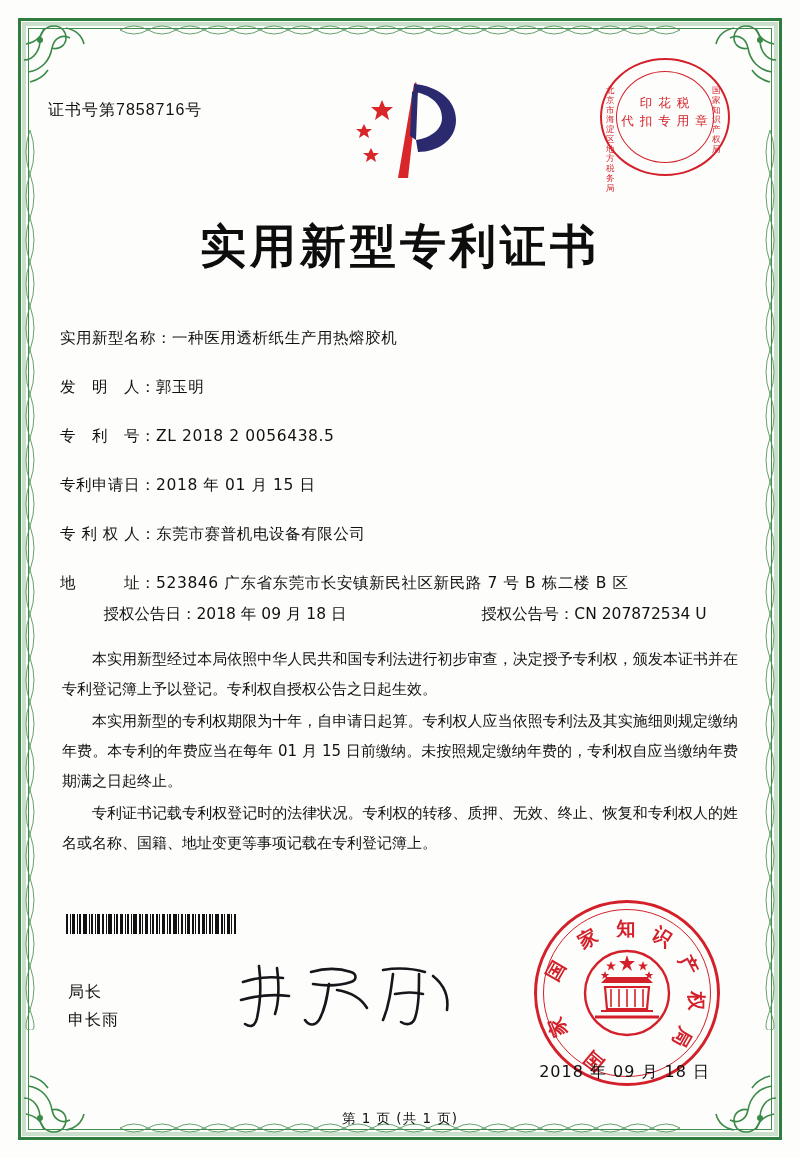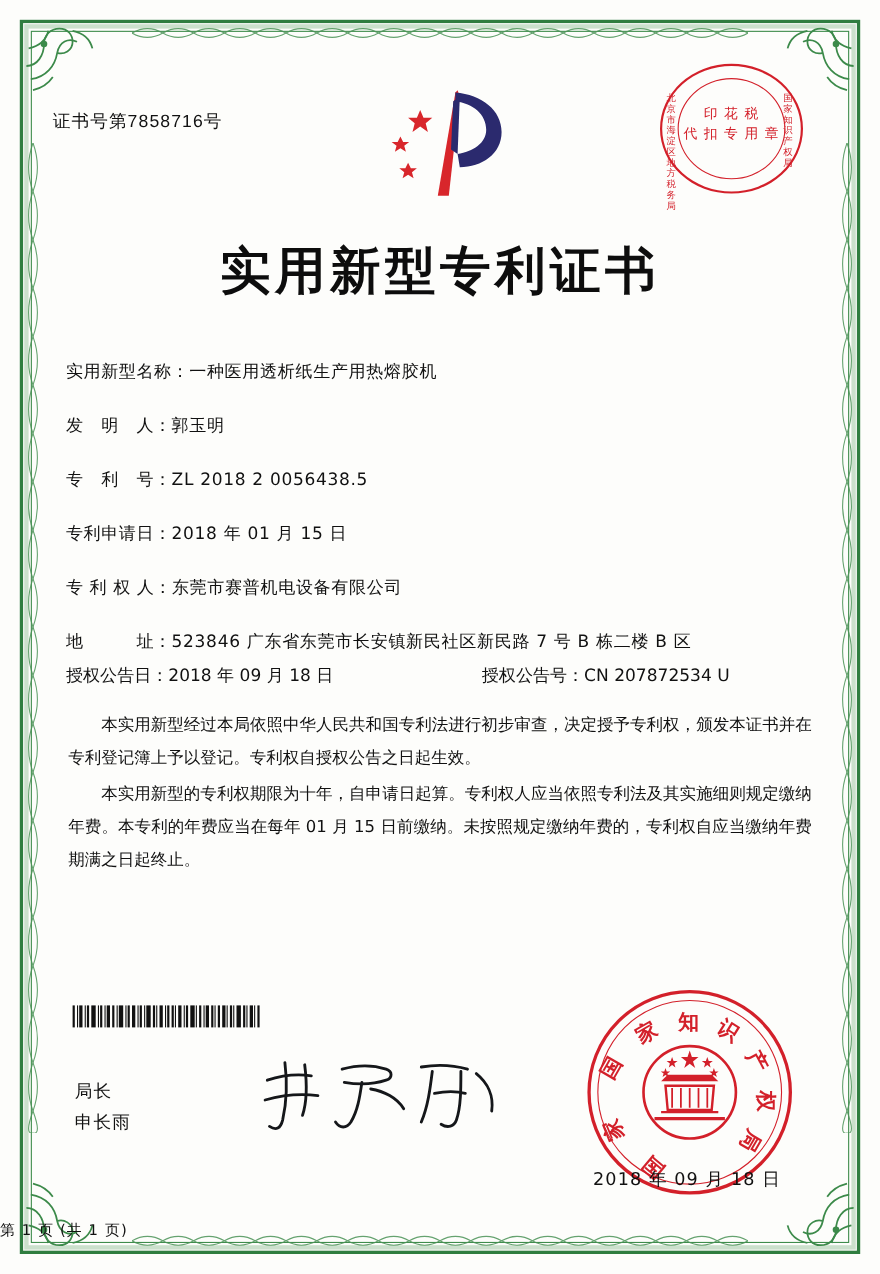--- a/index.html
+++ b/index.html
@@ -157,20 +157,21 @@
   }
   .field-row.narrow { margin-bottom: 22px; }
 
   .grant-row {
     position: absolute;
     left: 12px; top: 556px;
     width: 690px;
     display: flex;
     font-size: 15.5px;
     color: #111;
+    text-align: center;
   }
   .grant-left { width: 330px; white-space: pre; }
   .grant-right { flex: 1; white-space: pre; margin-left: 48px; }
 
   .paras {
     position: absolute;
     left: 14px; top: 596px;
     width: 676px;
     font-size: 15px;
     line-height: 2.0;
@@ -250,20 +251,21 @@
     right: 42px; top: 1014px;
     font-size: 16px;
     color: #111;
     letter-spacing: 1px;
   }
 
   .page-foot {
     position: absolute;
     left: 0; bottom: 30px;
     width: 800px;
+    text-align: center;
     font-size: 13.5px;
     color: #111;
     letter-spacing: 1px;
   }
 </style>
 </head>
 <body>
 
 <div class="page">
 
@@ -393,20 +395,21 @@
     </div>
 
     <div class="grant-row">
       <span class="grant-left">授权公告日：2018 年 09 月 18 日</span>
       <span class="grant-right">授权公告号：CN 207872534 U</span>
     </div>
 
     <div class="paras">
       <p>本实用新型经过本局依照中华人民共和国专利法进行初步审查，决定授予专利权，颁发本证书并在专利登记簿上予以登记。专利权自授权公告之日起生效。</p>
       <p>本实用新型的专利权期限为十年，自申请日起算。专利权人应当依照专利法及其实施细则规定缴纳年费。本专利的年费应当在每年 01 月 15 日前缴纳。未按照规定缴纳年费的，专利权自应当缴纳年费期满之日起终止。</p>
+      <p>专利证书记载专利权登记时的法律状况。专利权的转移、质押、无效、终止、恢复和专利权人的姓名或名称、国籍、地址变更等事项记载在专利登记簿上。</p>
     </div>
 
     <div class="barcode">
       <i style="width:2px"></i>
         <i style="width:1px"></i>
         <i style="width:3px"></i>
         <i style="width:1px"></i>
       <i style="width:2px"></i>
         <i style="width:4px"></i>
         <i style="width:1px"></i>

